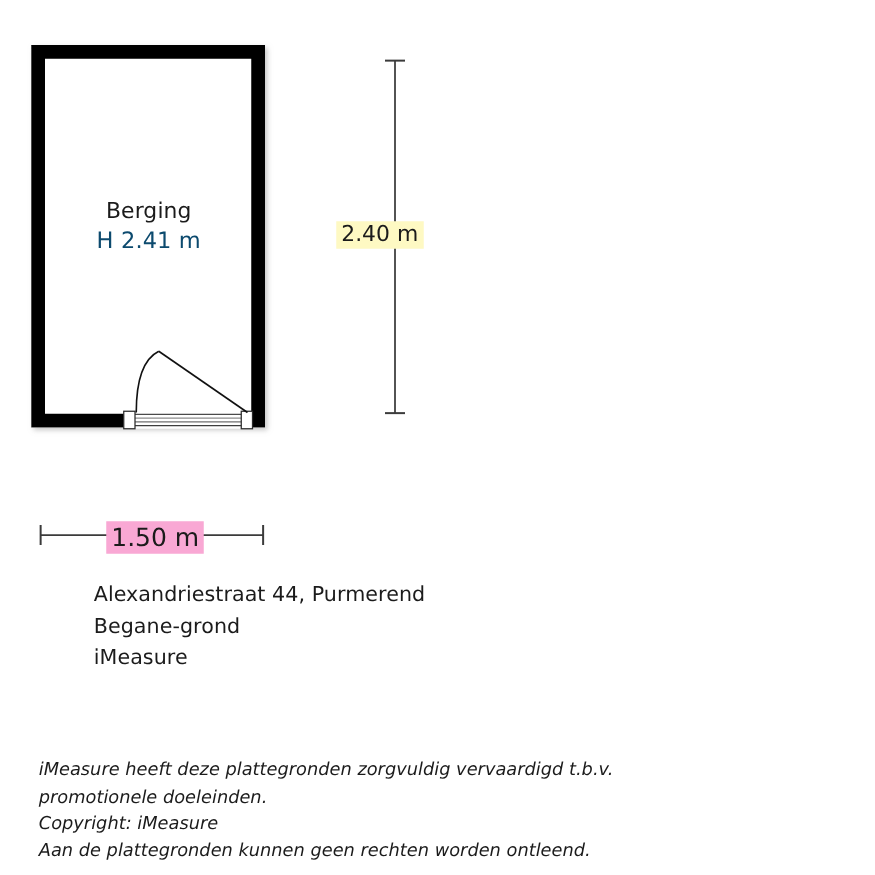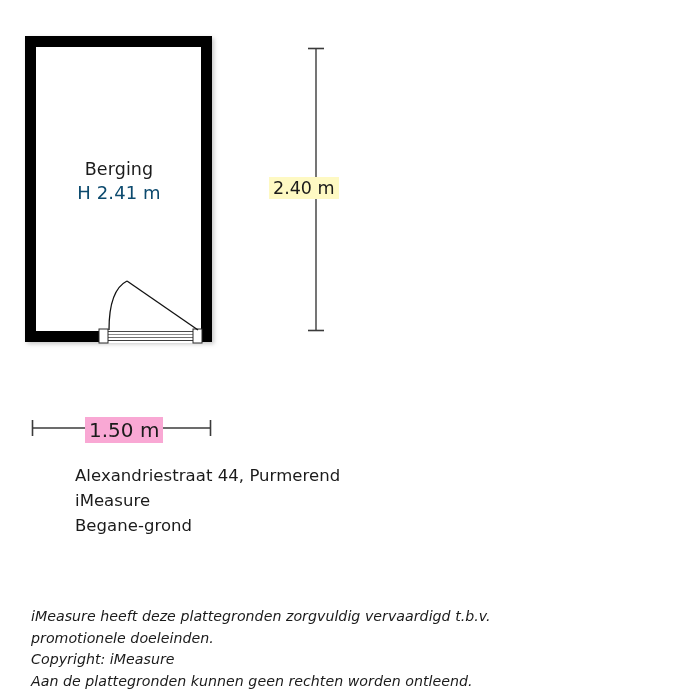--- a/index.html
+++ b/index.html
@@ -157,22 +157,22 @@
   <div class="room-label">
     <div class="room-name">Berging</div>
     <div class="room-height">H 2.41 m</div>
   </div>
 
   <div class="dim-label-vertical">2.40 m</div>
   <div class="dim-label-horizontal">1.50 m</div>
 
   <div class="caption-block">
     <div class="caption-line">Alexandriestraat 44, Purmerend</div>
+    <div class="caption-line">Begane-grond</div>
     <div class="caption-line">iMeasure</div>
-    <div class="caption-line">Begane-grond</div>
   </div>
 
   <div class="disclaimer-block">
     <div class="disclaimer-line">iMeasure heeft deze plattegronden zorgvuldig vervaardigd t.b.v. promotionele doeleinden.</div>
     <div class="disclaimer-line">Copyright: iMeasure</div>
     <div class="disclaimer-line">Aan de plattegronden kunnen geen rechten worden ontleend.</div>
   </div>
 
 </div>
 

